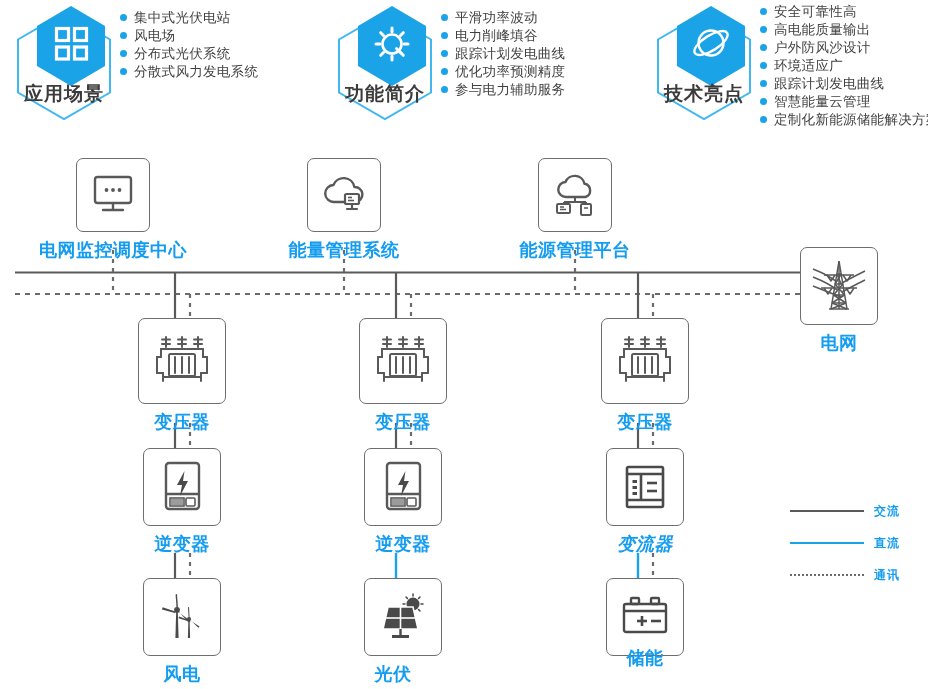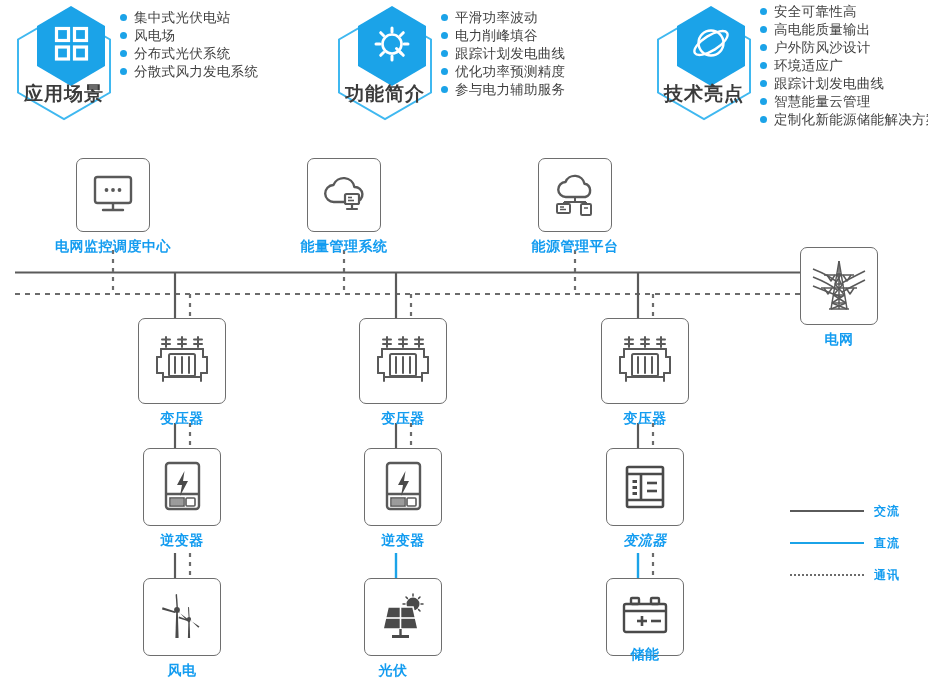--- a/index.html
+++ b/index.html
@@ -28,21 +28,21 @@
   .btext{font-size:13.5px;color:#3f3f3f;white-space:nowrap;letter-spacing:.3px;}
 
   
   .node{position:absolute;}
   .nbox{
     box-sizing:border-box;border:1.6px solid #6e6e6e;border-radius:7px;
     background:#fff;display:flex;align-items:center;justify-content:center;
   }
   .nlabel{
     position:absolute;left:50%;transform:translateX(-50%);
-    font-size:14px;font-weight:bold;color:#139cf0;white-space:nowrap;
+    font-size:18px;font-weight:bold;color:#139cf0;white-space:nowrap;
     letter-spacing:.5px;
   }
 
   
   .legend{position:absolute;left:790px;top:495px;width:138px;}
   .lrow{display:flex;align-items:center;height:32px;}
   .lline{width:74px;height:0;flex:0 0 auto;margin-right:10px;}
   .lline.ac{border-top:2.4px solid #5a5a5a;}
   .lline.dc{border-top:2.4px solid #1ba3e8;}
   .lline.comm{border-top:2.4px dotted #6b6b6b;}

